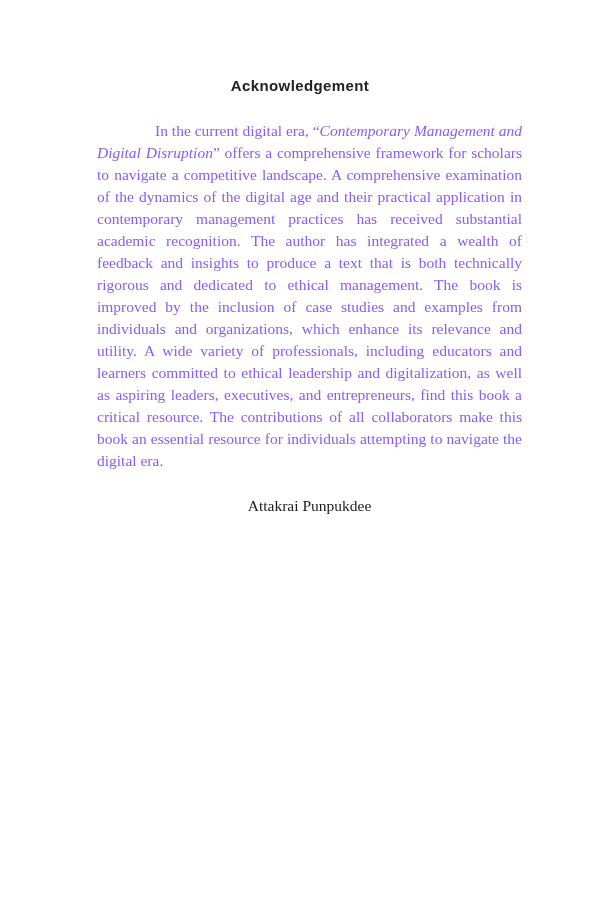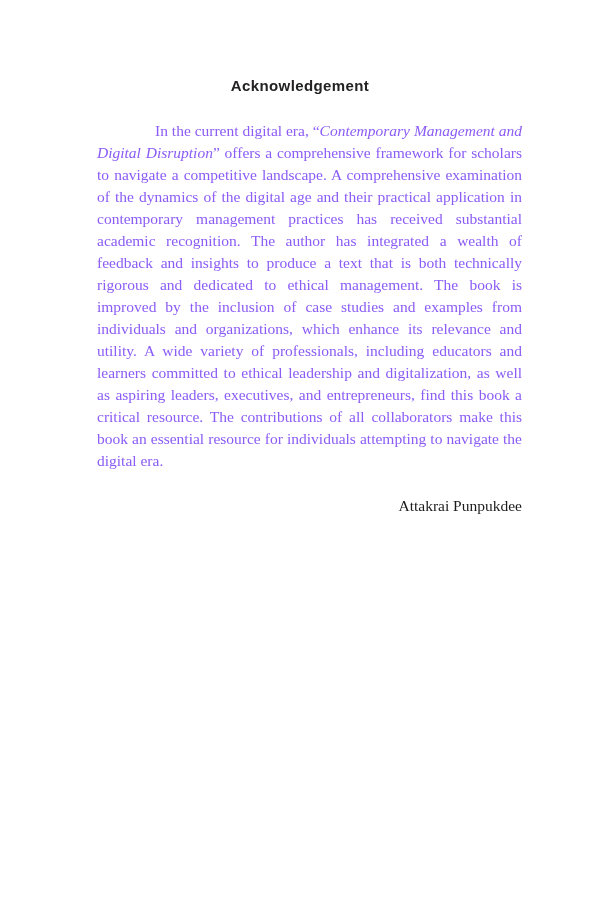--- a/index.html
+++ b/index.html
@@ -41,21 +41,21 @@
     -webkit-hyphens: none;
   }
   .body-text .italic {
     font-style: italic;
   }
   .signature {
     position: absolute;
     top: 497px;
     left: 97px;
     width: 425px;
-    text-align: right;
+    text-align: center;
     font-family: "Liberation Serif", "DejaVu Serif", serif;
     font-size: 15.5px;
     color: #1c1c1c;
   }
 </style>
 </head>
 <body>
 
 <div class="page">
   <div class="title">Acknowledgement</div>

